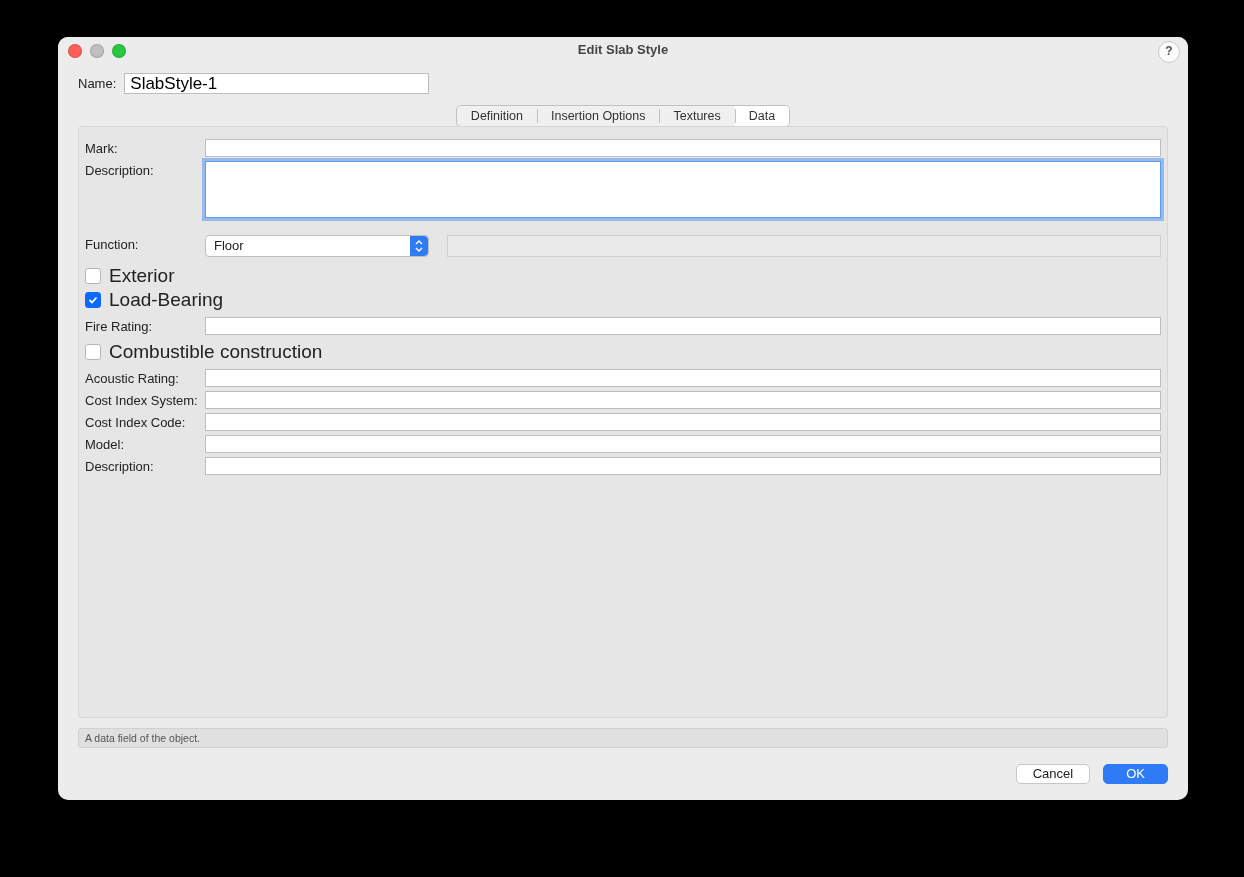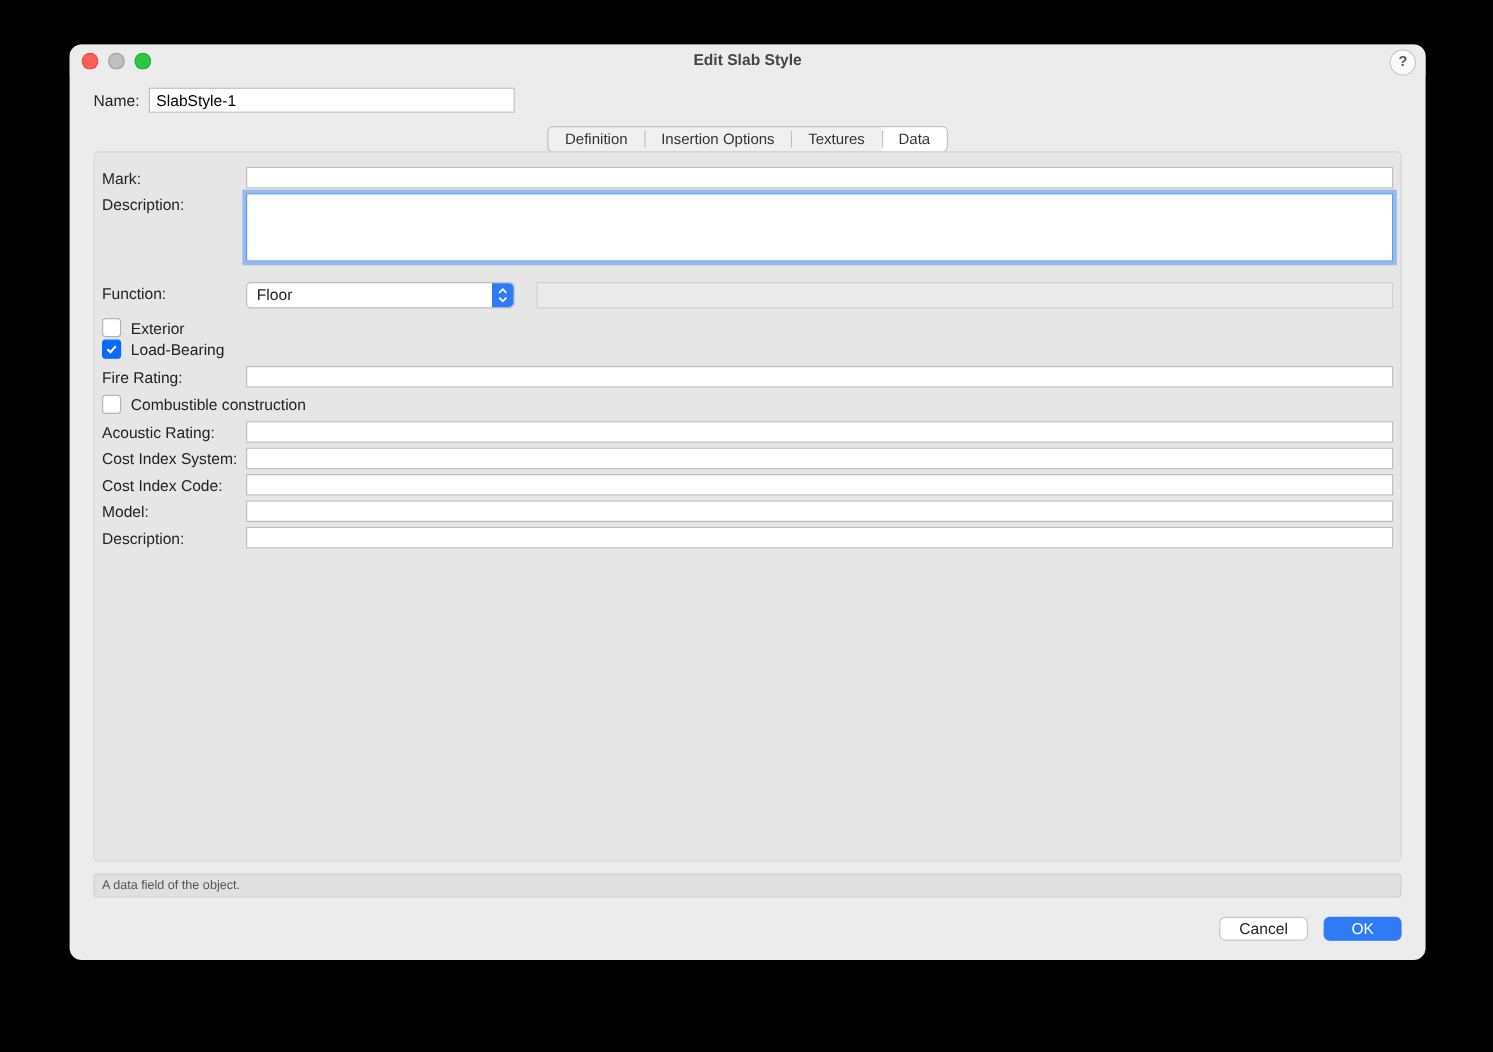--- a/index.html
+++ b/index.html
@@ -81,21 +81,21 @@
   }
   .name-row label {
     font-size: 13px;
     color: #222;
   }
   .name-row input {
     width: 293px;
     height: 19px;
     border: 1px solid #bdbdbd;
     background: #fff;
-    font-size: 13px;
+    font-size: 17px;
     padding: 0 5px;
     border-radius: 0;
     outline: none;
   }
 
   .tabbar-wrap {
     display: flex;
     justify-content: center;
     margin-top: 11px;
     flex: 0 0 auto;
@@ -244,21 +244,21 @@
     flex: 0 0 auto;
   }
   .cb.checked {
     background: #0a69ff;
     border-color: #0a69ff;
   }
   .cb.checked svg { display: block; }
   .cb svg { display: none; }
 
   .checkbox-label {
-    font-size: 13px;
+    font-size: 19px;
     color: #222;
   }
 
   .status-bar {
     margin: 0 20px;
     background: #e0e0e0;
     border: 1px solid #d0d0d0;
     border-radius: 3px;
     font-size: 10.5px;
     color: #555;

